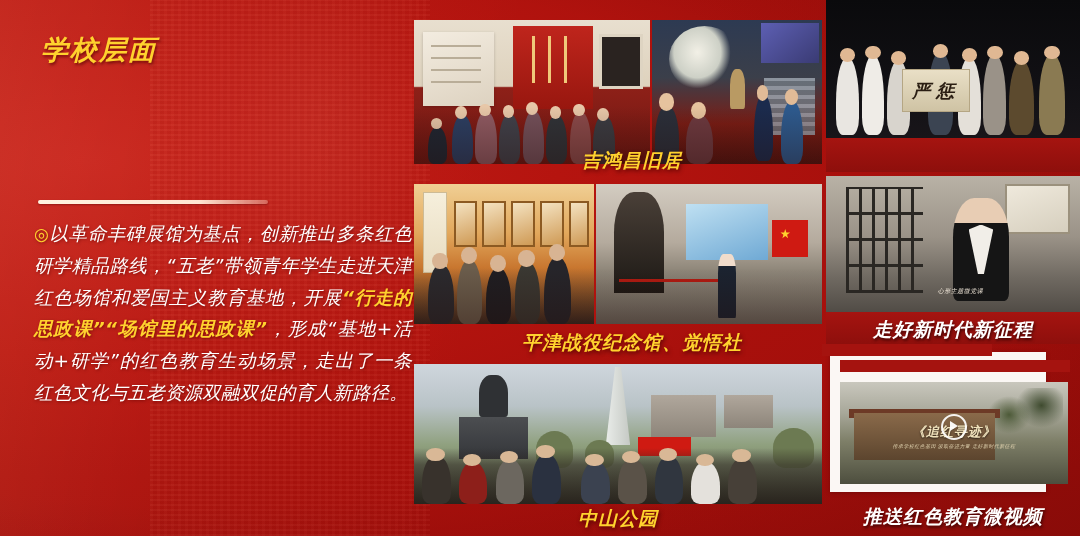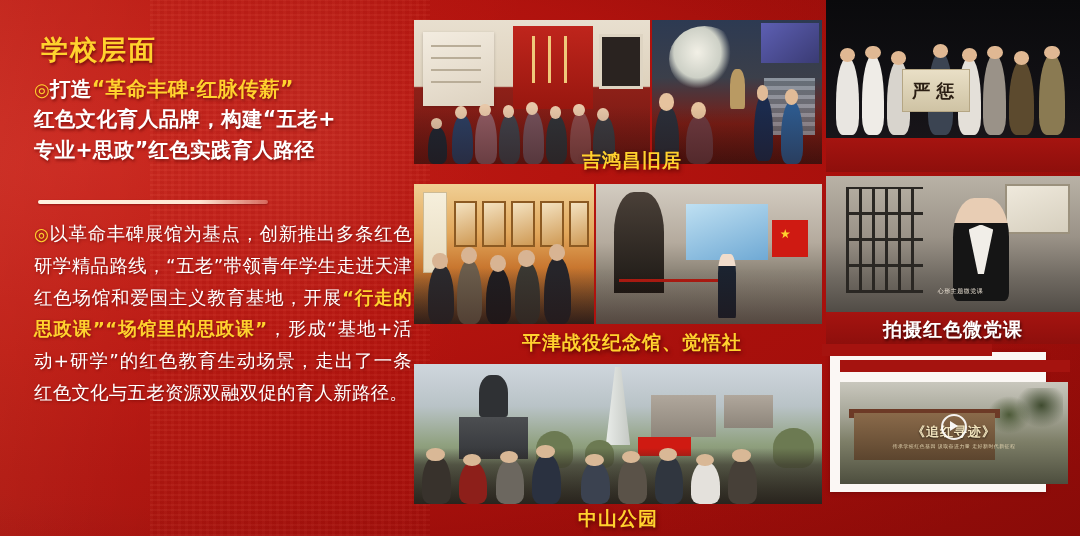--- a/index.html
+++ b/index.html
@@ -1,21 +1,21 @@
 <!DOCTYPE html>
 <html><head>
 <meta charset="utf-8">
 <style>
   html,body{margin:0;padding:0;}
   body{
     width:1080px;height:536px;overflow:hidden;
     font-family:"DejaVu Sans","Liberation Sans",sans-serif;
     background:#b0150f;
   }
-  .stage{position:relative;width:1080px;height:536px;overflow:hidden;}
+  .stage{position:relative;width:1080px;height:536px;overflow:hidden;font-style:italic;}
 
   
   .bg-base{position:absolute;inset:0;
     background:
       radial-gradient(115% 95% at 8% 30%, #c4201a 0%, #b5140f 38%, #a8100c 62%, #9c0d0a 100%);
   }
   .bg-sheen{position:absolute;inset:0;
     background:linear-gradient(100deg,rgba(255,120,90,.18) 0%,rgba(255,90,60,.06) 22%,rgba(0,0,0,0) 45%);
     mix-blend-mode:screen;}
   .bg-texture{position:absolute;left:150px;top:0;width:280px;height:536px;opacity:.34;
@@ -173,25 +173,20 @@
 
   <div class="bg-base"></div>
   <div class="bg-sheen"></div>
   <div class="bg-texture"></div>
   <div class="bg-vignette"></div>
 
   <div class="left-panel">
 
     <div class="ttl-main">学校层面</div>
 
-    <div class="ttl-sub">
-      <span class="ring">◎</span><span>打造</span><span class="hl">“革命丰碑·红脉传薪”</span><br>
-      <span>红色文化育人品牌，构建“五老+</span><br>
-      <span>专业+思政”红色实践育人路径</span>
-    </div>
 
     <div class="divider"></div>
 
     <div class="body-copy">
       <span class="ring">◎</span><span>以革命丰碑展馆为基点，创新推出多条红色研学精品路线，“五老”带领青年学生走进天津红色场馆和爱国主义教育基地，开展</span><span class="hl">“行走的思政课”“场馆里的思政课”</span><span>，形成“基地+活动+研学”的红色教育生动场景，走出了一条红色文化与五老资源双融双促的育人新路径。</span>
     </div>
   </div>
 
   <div class="grid">
 
@@ -311,21 +306,21 @@
 
     <div class="cell" style="left:414px;top:176px;width:254px;height:136px;">
       <div class="photo p5 sc">
         <div class="gate"></div>
         <div class="plaque"></div>
         <div class="woman"></div>
         <div class="subt">心形主题微党课</div>
       </div>
     </div>
     <div class="band" style="left:414px;top:312px;width:254px;height:32px;"></div>
-    <div class="cap cap-w" style="top:317px;left:414px;width:254px;">拍摄红色微党课</div>
+    <div class="cap cap-w" style="top:317px;left:414px;width:254px;">走好新时代新征程</div>
 
     <div class="cell" style="left:2px;top:364px;width:408px;height:140px;">
       <div class="photo p6 sc">
         <div class="statue"></div>
         <div class="base"></div>
         <div class="obelisk"></div>
         <div class="bldg" style="left:58%;width:16%;height:30%;"></div>
         <div class="bldg" style="left:76%;width:12%;height:24%;"></div>
         <div class="tree" style="left:30%;width:9%;height:26%;"></div>
         <div class="tree" style="left:42%;width:7%;height:20%;"></div>
@@ -359,15 +354,16 @@
       <div class="vbar" style="left:10px;top:8px;width:230px;height:12px;"></div>
       <div class="vthumb" style="left:10px;top:30px;width:228px;height:102px;">
         <div class="trees"></div>
         <div class="roof"></div>
         <div class="bldg2"></div>
         <div class="vtitle">《追红寻迹》</div>
         <div class="vsub">传承学校红色基因 汲取奋进力量 走好新时代新征程</div>
         <div class="playbtn"></div>
       </div>
     </div>
+    <div class="cap cap-w" style="top:504px;left:414px;width:254px;">推送红色教育微视频</div>
 
   </div>
 </div>
 
 </body></html>

